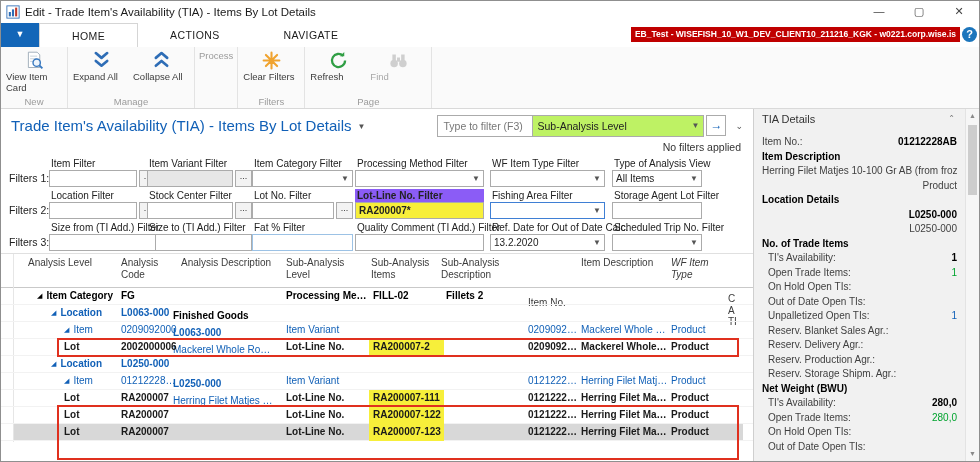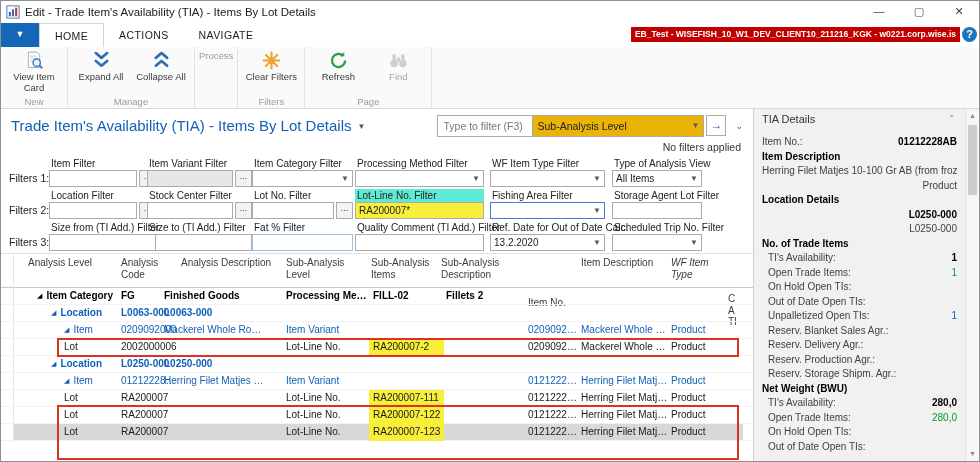--- a/index.html
+++ b/index.html
@@ -10,70 +10,70 @@
   
   .titlebar { position:absolute; top:0; left:0; right:0; height:22px; background:#fff; display:flex; align-items:center; padding-left:5px; }
   .titlebar .appico { width:14px; height:14px; margin-right:5px; }
   .titlebar .ttl { font-size:11.5px; color:#1a1a1a; }
   .wctrls { position:absolute; right:0; top:0; height:22px; display:flex; }
   .wctl { width:40px; height:22px; text-align:center; line-height:20px; font-size:11px; color:#444; cursor:default; }
 
   
   .tabbar { position:absolute; top:22px; left:0; right:0; height:24px; background:#fff; display:flex; align-items:flex-end; }
   .appbtn { width:38px; height:24px; background:#1366b8; color:#fff; text-align:center; line-height:22px; font-size:9px; }
-  .tab { padding:0 15px; height:24px; line-height:24px; font-size:10.5px; letter-spacing:.4px; color:#1a1a1a; }
+  .tab { padding:0 32px; height:24px; line-height:24px; font-size:10.5px; letter-spacing:.4px; color:#1a1a1a; }
   .tab.active { border:1px solid #d5d5d5; border-bottom:none; background:#fff; }
   .envbanner { position:absolute; right:19px; top:4px; height:15px; line-height:15px; background:#c00000; color:#fff; font-size:8.5px; font-weight:bold; padding:0 4px; white-space:nowrap; }
   .helpico { position:absolute; right:2px; top:4px; width:15px; height:15px; border-radius:50%; background:#1b75bc; color:#fff; font-size:11px; font-weight:bold; text-align:center; line-height:15px; }
 
   
   .ribbon { position:absolute; top:46px; left:0; right:0; height:62px; background:#fafafa; border-bottom:1px solid #d9d9d9; display:flex; }
   .rgroup { display:flex; flex-direction:column; border-right:1px solid #e3e3e3; padding:2px 4px 1px; }
   .rbtns { display:flex; gap:2px; flex:1; align-items:flex-start; }
-  .rbtn { width:58px; display:flex; flex-direction:column; align-items:center; font-size:9.5px; line-height:10.5px; color:#3c3c3c; text-align:center; padding:1px 1px; }
+  .rbtn { width:58px; display:flex; flex-direction:column; align-items:center; font-size:9.5px; line-height:10.5px; color:#3c3c3c; padding:1px 1px; }
   .rbtn.dis { color:#a8a8a8; }
   .rbtn.dis svg { opacity:.55; filter:grayscale(1); }
   .ricon svg { width:21px; height:21px; display:block; margin:0 auto 1px; }
   .rlbl { width:100%; }
   .glabel { font-size:9.5px; color:#9b9b9b; text-align:center; padding-top:1px; }
 
   
   .content { position:absolute; top:108px; left:0; right:0; bottom:0; }
   .main { position:absolute; left:0; top:0; width:752px; bottom:0; background:#fff; overflow:hidden; }
   .vdivider { position:absolute; left:752px; top:0; width:1px; bottom:0; background:#cfcfcf; }
   .factbox { position:absolute; left:753px; right:14px; top:0; bottom:0; background:#f1f1f1; padding:4px 8px 0 8px; overflow:hidden; }
   .fscroll { position:absolute; right:0; top:0; width:14px; bottom:0; background:#f6f6f6; border-left:1px solid #e3e3e3; }
   .fthumb { position:absolute; left:2px; right:2px; top:16px; height:70px; background:#cdcdcd; }
   .sarrow { position:absolute; left:0; right:0; height:14px; text-align:center; font-size:7px; color:#8a8a8a; line-height:14px; }
 
   
   .pagetitle { position:absolute; left:10px; top:8px; font-size:15px; color:#1160b7; white-space:nowrap; }
   .tcaret { font-size:8px; color:#555; margin-left:6px; vertical-align:2px; }
   .searchbar { position:absolute; right:10px; top:6px; height:21px; display:flex; align-items:center; }
-  .sbox { display:flex; height:22px; border:1px solid #ababab; background:#eab308; }
+  .sbox { display:flex; height:22px; border:1px solid #ababab; background:#bef264; }
   .sinput { width:94px; border:none; outline:none; font-size:10.5px; padding:0 5px; font-family:inherit; color:#333; }
   .sinput::placeholder { color:#777; }
   .sdiv { width:1px; background:#ababab; }
   .sscope { width:170px; display:flex; align-items:center; font-size:10.5px; color:#222; padding:0 4px; }
   .sscope .caret { margin-left:auto; color:#555; font-size:8px; }
   .sgo { width:20px; height:21px; border:1px solid #ababab; background:#fff; color:#1160b7; font-size:12px; line-height:18px; text-align:center; margin-left:2px; }
   .schev { margin-left:9px; color:#555; font-size:9px; }
   .nofilters { position:absolute; right:12px; top:32px; font-size:10.5px; color:#333; }
 
   
   .frow { position:absolute; left:0; right:0; height:30px; }
   .flabel { position:absolute; left:8px; top:15px; font-size:10.5px; color:#222; }
   .fcell { position:absolute; top:0; height:30px; }
   .c0 { left:48px;  width:107px; }
   .c1 { left:146px; width:105px; }
   .c2 { left:251px; width:101px; }
   .c3 { left:354px; width:129px; }
   .c4 { left:489px; width:115px; }
   .c5 { left:611px; width:90px; }
-  .fcell.hlcell { background:#5eead4; }
+  .fcell.hlcell { background:#8b5cf6;font-weight:bold; }
   .flab { position:absolute; top:1px; left:2px; font-size:10px; color:#222; white-space:nowrap; z-index:2; }
   .fctl { position:absolute; left:0; right:0; top:13px; height:17px; display:flex; }
   .field { flex:1; border:1px solid #ababab; background:#fff; font-size:10px; color:#222; display:flex; align-items:center; padding:0 3px; min-width:0; }
   .field.dis { background:#e7e7e7; }
   .field.hlf { background:#f7ef3a; }
   .field.foc { border-color:#3f7fd4; }
   .field.foc2 { border-color:#9cc2e5; }
   .field .caret { margin-left:auto; color:#555; font-size:8px; }
   .fval { white-space:nowrap; overflow:hidden; }
   .assist { width:17px; margin-left:2px; border:1px solid #ababab; background:#f3f3f3; font-size:9px; line-height:9px; color:#333; padding-bottom:5px; font-family:inherit; }
@@ -94,32 +94,32 @@
   .hc9 { left:727px; width:15px;margin-top:36px; }
   .grows { position:absolute; top:34px; left:0; right:0; bottom:0; }
   .gutter { position:absolute; left:12px; top:-34px; width:1px; height:188px; background:#e6e6e6; }
   .grow { position:absolute; left:0; right:0; height:17px; border-bottom:1px solid #f2f2f2; }
   .grow.selected::before { content:''; position:absolute; left:13px; right:10px; top:0; bottom:0; background:#d8d8d8; }
   .cell { position:absolute; top:0; height:17px; line-height:16px; font-size:10px; white-space:nowrap; overflow:hidden; text-overflow:ellipsis; z-index:1; }
   .lvl  { width:90px; }
   .lvl0 { left:36px; } .lvl1 { left:50px; } .lvl2 { left:63px; } .lvl3 { left:63px; }
   .tri  { font-size:7px; margin-right:4px; vertical-align:1px; }
   .cc1 { left:120px; width:56px; }
-  .cc2 { left:163px; width:102px; }
+  .cc2 { left:172px; width:102px;margin-top:20px; }
   .cc3 { left:285px; width:82px; }
   .cc4 { left:368px; width:75px; padding-left:4px; }
   .cc5 { left:445px; width:78px; }
   .cc6 { left:527px; width:50px; }
   .cc7 { left:580px; width:87px; }
   .cc8 { left:670px; width:54px; }
   .cc4.ylw { background:#f7ef3a; }
   .row-category { font-weight:bold; color:#000; }
   .row-location { font-weight:bold; color:#1160b7; }
   .row-item { color:#1160b7; }
-  .row-lot  { color:#1a1a1a; }
+  .row-lot  { color:#1a1a1a;font-weight:bold; }
   .redbox { position:absolute; left:56px; width:682px; border:2px solid #e0301e; z-index:3; pointer-events:none; }
   .rb1 { top:50px; height:19px; }
   .rb2 { top:117px; height:55px; }
 
   
   .fxtitle { height:20px; font-size:11px; color:#333; position:relative; margin-bottom:3px; }
   .fxcollapse { position:absolute; right:2px; top:1px; font-size:8px; color:#777; }
   .fxrow { height:14.5px; font-size:10px; color:#3f3f3f; display:flex; overflow:hidden; }
   .fxrow .fxl { white-space:nowrap; }
   .fxrow .fxv { margin-left:auto; white-space:nowrap; color:#000; }

